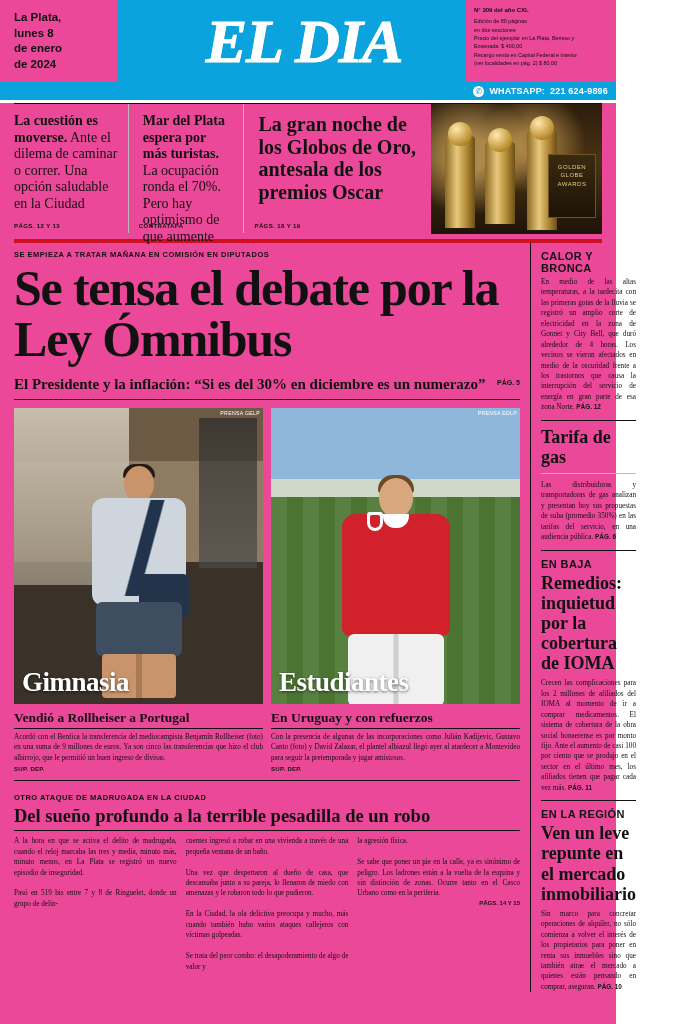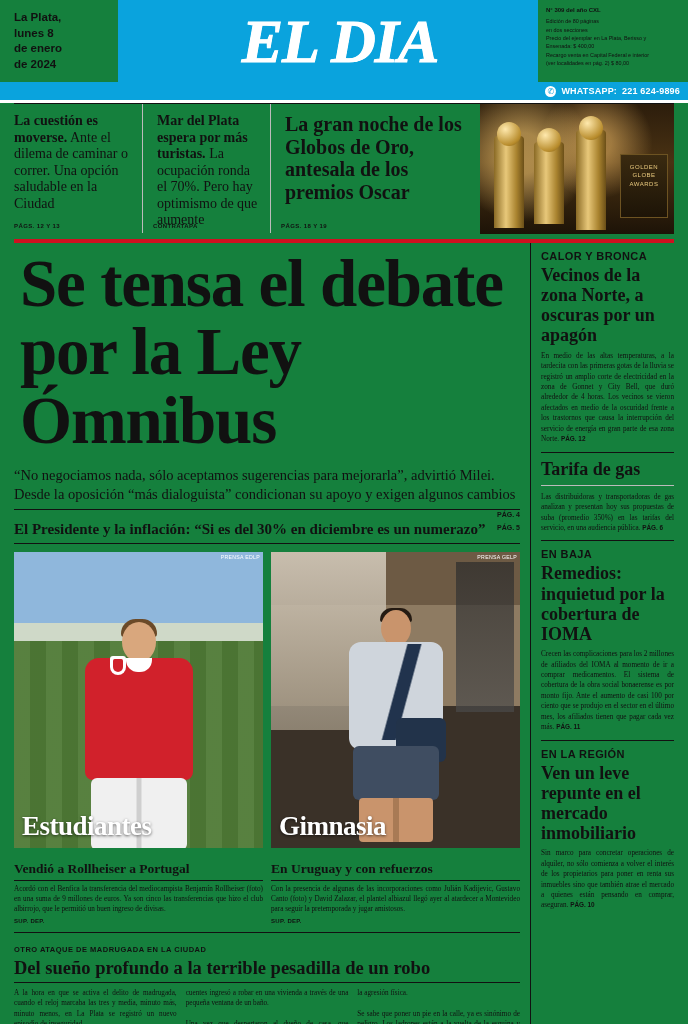--- a/index.html
+++ b/index.html
@@ -4,21 +4,21 @@
 <style>
   * { box-sizing: border-box; }
   html, body { margin:0; padding:0; }
   body {
     width:688px; height:1024px;
     background:#ffffff;
     font-family:"Liberation Serif", serif;
     color:#111;
     overflow:hidden;
   }
-  .page { position:relative; width:688px; height:1024px; background:#15803d; }
+  .page { position:relative; width:616px; height:1024px; background:#ec4899; }
 
   
   .masthead { display:flex; height:82px; border-bottom:0px solid #000; }
   .mast-left {
     width:118px; padding:10px 8px 4px 14px;
     font-family:"Liberation Sans", sans-serif;
     font-weight:bold; font-size:11.5px; line-height:1.35; color:#111;
   }
   .mast-logo {
     flex:1; background:#0aa3dd; position:relative; overflow:hidden;
@@ -112,21 +112,21 @@
   .main { display:flex; margin:0 14px; }
   .left-col { width:516px; padding-right:10px; }
   .right-col { width:146px; border-left:1px solid #111; padding-left:10px; }
 
   .kicker {
     font-family:"Liberation Sans", sans-serif;
     font-size:7.5px; font-weight:bold; letter-spacing:.5px;
     color:#111; margin:7px 0 4px 0; text-transform:uppercase;
   }
   h1.lead {
-    margin:6px; font-size:67px; line-height:1.02; font-weight:bold;
+    margin:0; font-size:50px; line-height:1.02; font-weight:bold;
     letter-spacing:-1.2px;
   }
   .lead-sub {
     margin:12px 0 0 0; font-size:14.5px; line-height:1.3;
     border-bottom:1px solid #111; padding-bottom:5px;
   }
   .lead-sub .inline-pg {
     float:right; font-family:"Liberation Sans", sans-serif;
     font-size:7px; font-weight:bold; margin-top:6px;
   }
@@ -243,21 +243,21 @@
   .player-b .legs {
     position:absolute; left:50%; transform:translateX(-50%); top:188px;
     width:74px; height:44px; background:#c9946c; border-radius:4px;
   }
   .player-b .legs:after{
     content:""; position:absolute; top:0; left:50%; width:6px; height:44px;
     background:#a87a55; transform:translateX(-50%);
   }
 
   
-  .subs { display:flex; gap:8px; margin-top:13px;justify-content:space-between; }
+  .subs { display:flex; gap:8px; margin-top:6px;justify-content:space-between; }
   .sub { width:254px; }
   .sub h4 {
     margin:0 0 3px 0; font-size:13.5px; font-weight:bold; line-height:1.15;
     border-bottom:1px solid #111; padding-bottom:3px;
   }
   .sub p {
     margin:0; font-size:7.2px; line-height:1.42; text-align:justify;
   }
   .sub .dep {
     font-family:"Liberation Sans", sans-serif; font-size:6px; font-weight:bold;
@@ -344,59 +344,56 @@
       <div class="gg-plaque">GOLDEN GLOBE AWARDS</div>
     </div>
   </div>
 
   <div class="red-rule"></div>
 
   <div class="main">
 
     <div class="left-col">
 
+      <div class="kicker">SE EMPIEZA A TRATAR MAÑANA EN COMISIÓN EN DIPUTADOS</div>
       <h1 class="lead">Se tensa el debate por la Ley Ómnibus</h1>
 
-      <p class="lead-sub">
-        <span>“No negociamos nada, sólo aceptamos sugerencias para mejorarla”, advirtió Milei. Desde la oposición “más dialoguista” condicionan su apoyo y exigen algunos cambios</span>
-        <span class="inline-pg">PÁG. 4</span>
-      </p>
 
       <div class="quote-line">
         <span>El Presidente y la inflación: “Si es del 30% en diciembre es un numerazo”</span>
         <span class="inline-pg">PÁG. 5</span>
       </div>
 
       <div class="photos">
-        <div class="photo-box">
-          <div class="pitch"></div>
-          <div class="player-a">
-            <div class="hair"></div>
-            <div class="head"></div>
-            <div class="torso"></div>
-            <div class="crest"></div>
-            <div class="legs"></div>
-          </div>
-          <div class="credit">PRENSA EDLP</div>
-          <div class="photo-label">Estudiantes</div>
-        </div>
         <div class="photo-box">
           <div class="terminal"></div>
           <div class="player-b">
             <div class="hair"></div>
             <div class="head"></div>
             <div class="torso"></div>
             <div class="strap"></div>
             <div class="bag"></div>
             <div class="shorts"></div>
             <div class="legs"></div>
           </div>
           <div class="credit">PRENSA GELP</div>
           <div class="photo-label">Gimnasia</div>
         </div>
+        <div class="photo-box">
+          <div class="pitch"></div>
+          <div class="player-a">
+            <div class="hair"></div>
+            <div class="head"></div>
+            <div class="torso"></div>
+            <div class="crest"></div>
+            <div class="legs"></div>
+          </div>
+          <div class="credit">PRENSA EDLP</div>
+          <div class="photo-label">Estudiantes</div>
+        </div>
       </div>
 
       <div class="subs">
         <div class="sub">
           <h4>Vendió a Rollheiser a Portugal</h4>
           <p>Acordó con el Benfica la transferencia del mediocampista Benjamín Rollheiser (foto) en una suma de 9 millones de euros. Ya son cinco las transferencias que hizo el club albirrojo, que le permitió un buen ingreso de divisas.</p>
           <div class="dep">SUP. DEP.</div>
         </div>
         <div class="sub">
           <h4>En Uruguay y con refuerzos</h4>
@@ -427,21 +424,20 @@
           </div>
         </div>
       </div>
 
     </div>
 
     <div class="right-col">
 
       <div>
         <div class="r-kicker">CALOR Y BRONCA</div>
-        <h3 class="r-head">Vecinos de la zona Norte, a oscuras por un apagón</h3>
         <p class="r-body">
           <span>En medio de las altas temperaturas, a la tardecita con las primeras gotas de la lluvia se registró un amplio corte de electricidad en la zona de Gonnet y City Bell, que duró alrededor de 4 horas. Los vecinos se vieron afectados en medio de la oscuridad frente a los trastornos que causa la interrupción del servicio de energía en gran parte de esa zona Norte.</span>
           <span class="pg">PÁG. 12</span>
         </p>
       </div>
 
       <div class="r-sep"></div>
 
       <div>
         <h3 class="r-head" style="margin-top:6px;">Tarifa de gas</h3>

